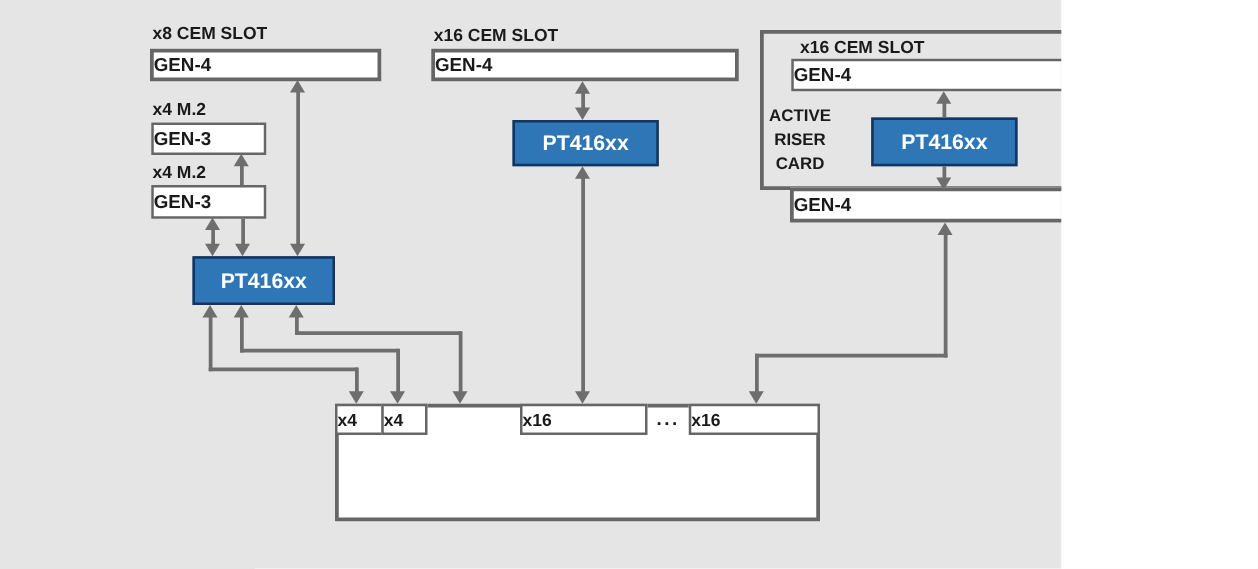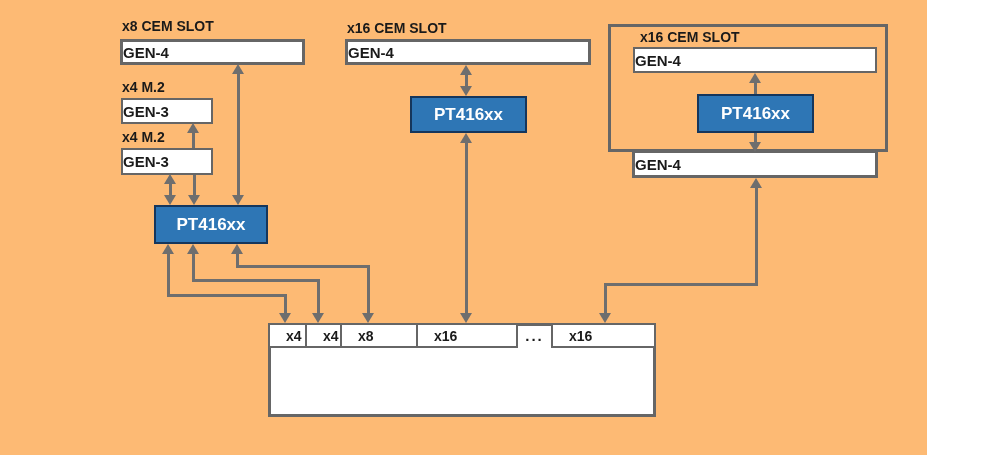--- a/index.html
+++ b/index.html
@@ -1,21 +1,21 @@
 <!DOCTYPE html>
 <html style="--accent: #2E76B5; --switch-border: #15365C; --box-border: #666666; --arrow: #6E6E6E; --ink: #1A1A1A;"><head>
 <meta charset="utf-8">
 <style>
   :root{
     --accent:#2E76B5; --switch-border:#15365C; --box-border:#666666;
     --arrow:#6E6E6E; --ink:#1A1A1A;
   }
   html,body{margin:0;padding:0;background:#fff;}
   #diagram{
-    position:relative;width:927px;height:455px;background:#fdba74;
+    position:relative;width:849px;height:455px;background:#e5e5e5;
     font-family:"Liberation Sans","DejaVu Sans",sans-serif;color:var(--ink);
     overflow:hidden;
   }
   .box{
     position:absolute;box-sizing:border-box;background:#fff;
     border:3px solid var(--box-border);
     display:flex;align-items:center;
     font-weight:bold;font-size:15px;color:var(--ink);
   }
   .box.thin{border-width:2px;}
@@ -28,21 +28,21 @@
   .lbl{position:absolute;font-weight:bold;font-size:14px;color:var(--ink);white-space:nowrap;}
   .vl{position:absolute;width:3px;background:var(--arrow);}
   .hl{position:absolute;height:3px;background:var(--arrow);}
   .ah{position:absolute;width:0;height:0;border-left:6px solid transparent;border-right:6px solid transparent;}
   .ah.up{border-bottom:10px solid var(--arrow);}
   .ah.down{border-top:10px solid var(--arrow);}
   .riser-note{
     position:absolute;left:608px;top:83px;width:64px;text-align:center;
     font-weight:bold;font-size:13.5px;line-height:19px;color:var(--ink);
   }
-  .lane{position:absolute;top:323px;height:25px;font-size:14px;padding-left:16px;}
+  .lane{position:absolute;top:323px;height:25px;font-size:14px;}
   .dots{position:absolute;top:323px;height:25px;display:flex;align-items:center;justify-content:center;
         font-weight:bold;font-size:15px;letter-spacing:2px;}
   .cpu-label{position:absolute;left:268px;top:352px;width:388px;text-align:center;
         font-weight:bold;font-size:21px;color:var(--ink);}
 </style>
 </head>
 <body>
 
 <div id="diagram">
 
@@ -71,36 +71,38 @@
   </div>
   <div class="switch" style="left:410px;top:96px;width:117px;height:37px">
     <span>PT416xx</span>
   </div>
 
   <div class="box" style="left:608px;top:24px;width:280px;height:128px;background:transparent"></div>
   <div class="lbl" style="left:640px;top:29px">x16 CEM SLOT</div>
   <div class="box thin" style="left:633px;top:47px;width:244px;height:26px">
     <span>GEN-4</span>
   </div>
+  <div class="riser-note">
+    <div>ACTIVE</div>
+    <div>RISER</div>
+    <div>CARD</div>
+  </div>
   <div class="switch" style="left:697px;top:94px;width:117px;height:39px">
     <span>PT416xx</span>
   </div>
   <div class="box" style="left:632px;top:150px;width:246px;height:28px">
     <span>GEN-4</span>
   </div>
 
   <div class="box" style="left:268px;top:323px;width:388px;height:94px"></div>
   <div class="box thin lane" style="left:268px;width:39px">
     <span>x4</span>
   </div>
   <div class="box thin lane" style="left:305px;width:37px">
     <span>x4</span>
-  </div>
-  <div class="box thin lane" style="left:340px;width:78px">
-    <span>x8</span>
   </div>
   <div class="box thin lane" style="left:416px;width:102px">
     <span>x16</span>
   </div>
   <div class="dots" style="left:518px;width:33px">...</div>
   <div class="box thin lane" style="left:551px;width:105px">
     <span>x16</span>
   </div>
 
   <div class="ah up" style="left:232px;top:64px"></div>

